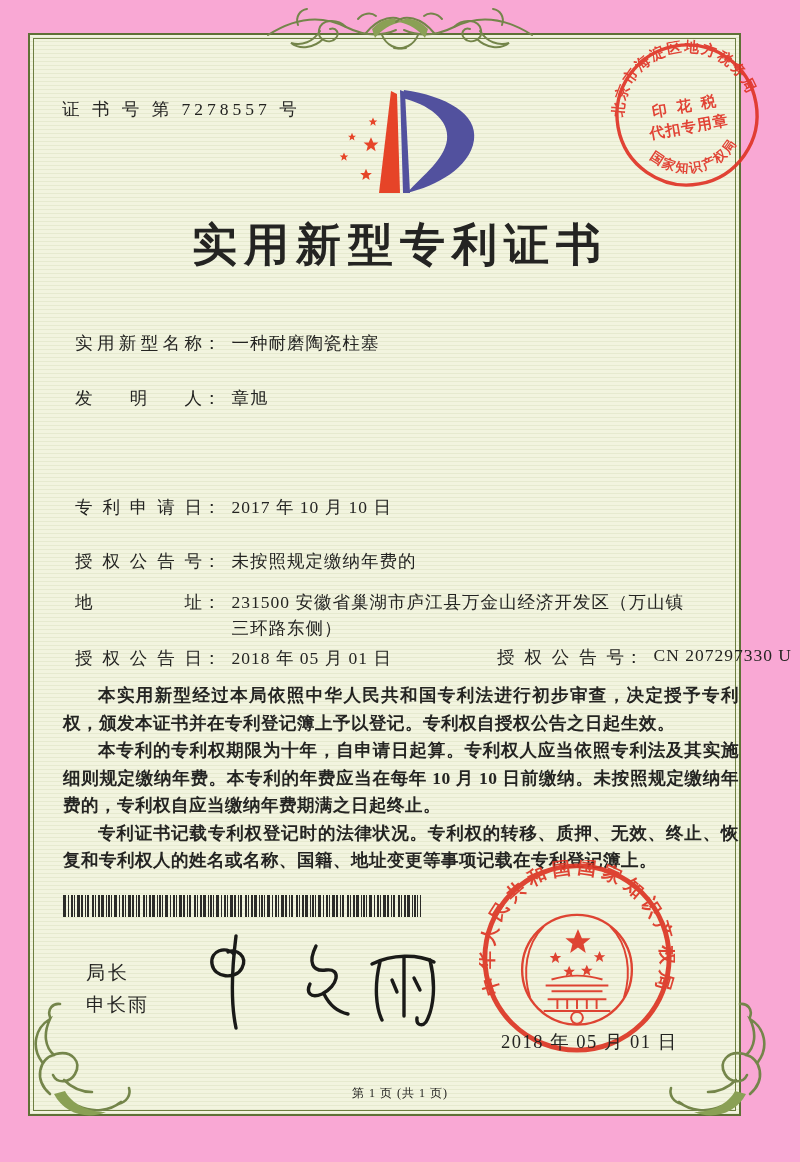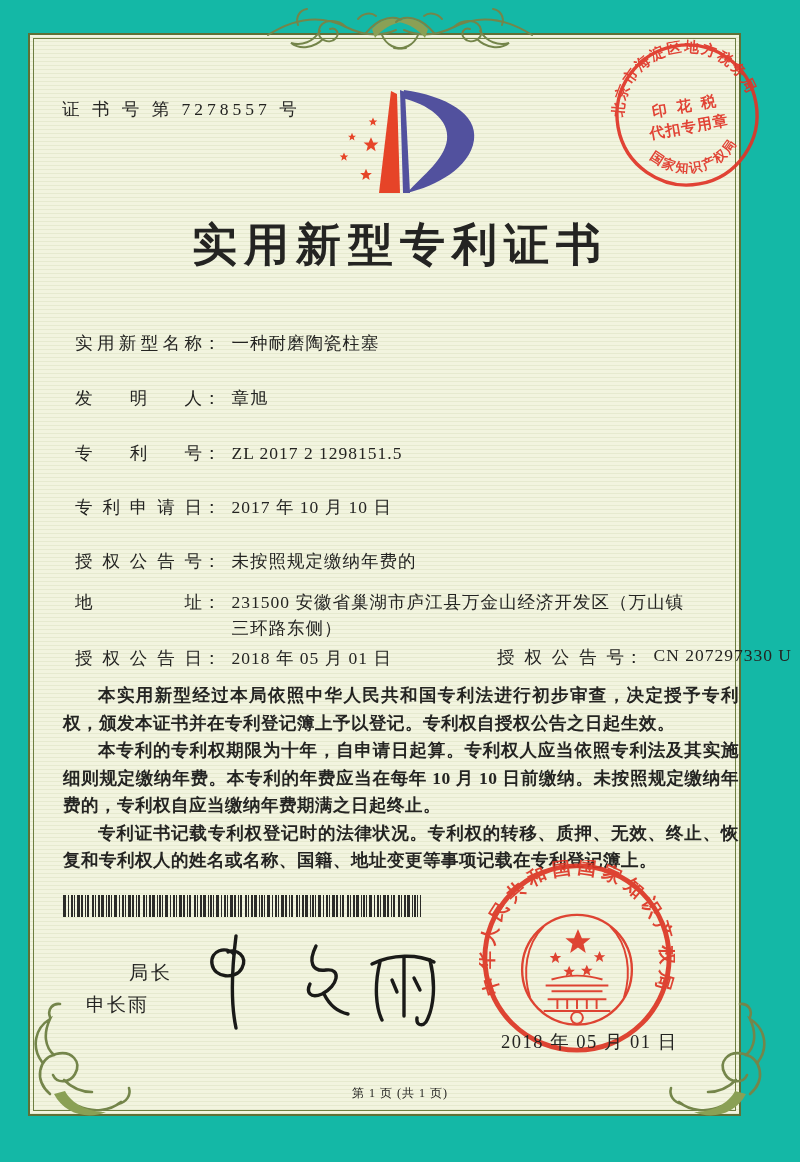--- a/index.html
+++ b/index.html
@@ -1,18 +1,18 @@
 <!DOCTYPE html>
 <html><head>
 <meta charset="utf-8">
 <style>
   html,body{margin:0;padding:0;background:#ffffff;}
   .page{
     position:relative; width:800px; height:1162px; overflow:hidden;
-    background:#14b8a6;
+    background:#f9a8d4;
     font-family:"Liberation Serif","DejaVu Serif",serif;
     color:#242422;
   }
   
   .frame{
     position:absolute; left:28px; top:33px; width:713px; height:1083px;
     border:2.5px solid #5f7036;
     background:
       repeating-linear-gradient(0deg, rgba(150,165,100,0.13) 0px, rgba(150,165,100,0.13) 1px, rgba(0,0,0,0) 1px, rgba(0,0,0,0) 4px),
       #f2f4df;
@@ -23,21 +23,21 @@
   .cert-no{left:62px; top:97px; font-size:17.5px; letter-spacing:4px;}
   .title{left:0; right:0; top:215px; text-align:center; font-size:45px; font-weight:bold; letter-spacing:7px;}
   .row{left:75px; font-size:17.5px; letter-spacing:1px; line-height:26px;}
   .flabel{display:inline-block; width:128px; text-align:justify; text-align-last:justify; vertical-align:top;}
   .fcolon{display:inline-block; vertical-align:top;}
   .fvalue{display:inline-block; margin-left:10px; vertical-align:top;}
   .fvalue.addr{width:458px;}
   .row-right{left:455px; font-size:17.5px; letter-spacing:1px;margin-left:42px;}
   .paras{left:63px; top:682px; width:676px; font-size:17.5px; line-height:27.5px; text-align:justify;}
   .paras p{margin:0; text-indent:2em; letter-spacing:0.5px;font-weight:bold;}
-  .signer-role{left:86px; top:960px; font-size:19px; letter-spacing:3px; font-family:Liberation Sans, sans-serif;margin-left:43px;}
+  .signer-role{left:86px; top:960px; font-size:19px; letter-spacing:3px; font-family:Liberation Sans, sans-serif;}
   .signer-name{left:86px; top:992px; font-size:19px; letter-spacing:2px; font-family:"Liberation Sans","DejaVu Sans",sans-serif;}
   .seal-date{left:501px; top:1029px; font-size:18.5px; letter-spacing:1.5px; z-index:6;}
   .footer{left:0; right:0; top:1085px; text-align:center; font-size:12px; letter-spacing:1px;}
   .tax-stamp{left:612px; top:40px; transform:rotate(-10deg); opacity:0.92; z-index:5;}
   .official-seal{left:479px; top:860px; opacity:0.93; z-index:5;}
   .logo{left:320px; top:80px;}
   .barcode{left:63px; top:895px;}
   .signature{left:196px; top:928px; z-index:4;}
   .flourish-top{left:262px; top:5px;}
   .corner-fl{bottom:38px; z-index:3;}
@@ -125,23 +125,20 @@
     <text x="75" y="92" text-anchor="middle" font-size="15" fill="#e03427" font-weight="bold" letter-spacing="1">代扣专用章</text>
   </svg>
 
   <div class="abs row" style="top:330px">
     <span class="flabel">实用新型名称</span><span class="fcolon">：</span><span class="fvalue">一种耐磨陶瓷柱塞</span>
   </div>
 
   <div class="abs title">实用新型专利证书</div>
   <div class="abs row" style="top:385px">
     <span class="flabel">发明人</span><span class="fcolon">：</span><span class="fvalue">章旭</span>
-  </div>
-  <div class="abs row" style="top:440px">
-    <span class="flabel">专利号</span><span class="fcolon">：</span><span class="fvalue">ZL 2017 2 1298151.5</span>
   </div>
   <div class="abs row" style="top:494px">
     <span class="flabel">专利申请日</span><span class="fcolon">：</span><span class="fvalue">2017 年 10 月 10 日</span>
   </div>
   <div class="abs row" style="top:548px">
     <span class="flabel">授权公告号</span><span class="fcolon">：</span><span class="fvalue">未按照规定缴纳年费的</span>
   </div>
   <div class="abs row" style="top:589px">
     <span class="flabel">地址</span><span class="fcolon">：</span><span class="fvalue addr">231500 安徽省巢湖市庐江县万金山经济开发区（万山镇三环路东侧）</span>
   </div>

